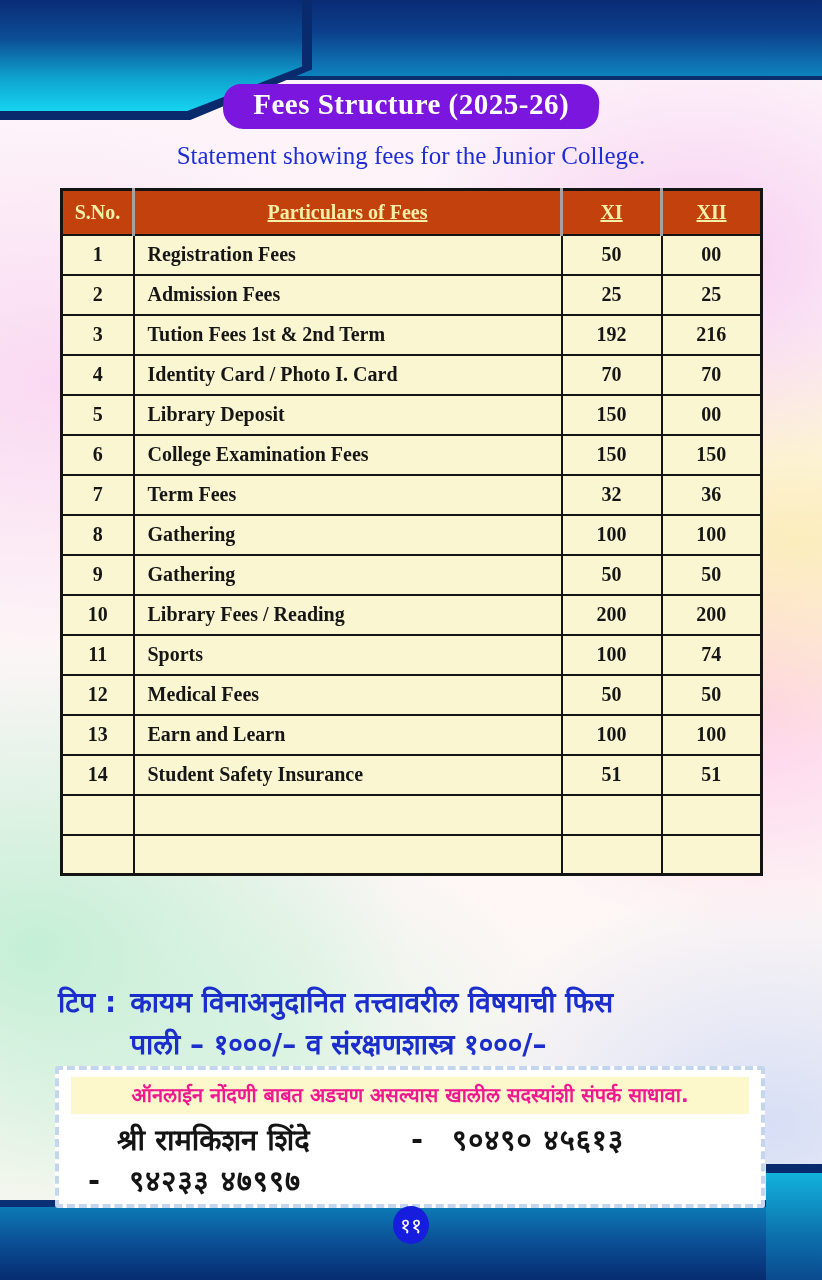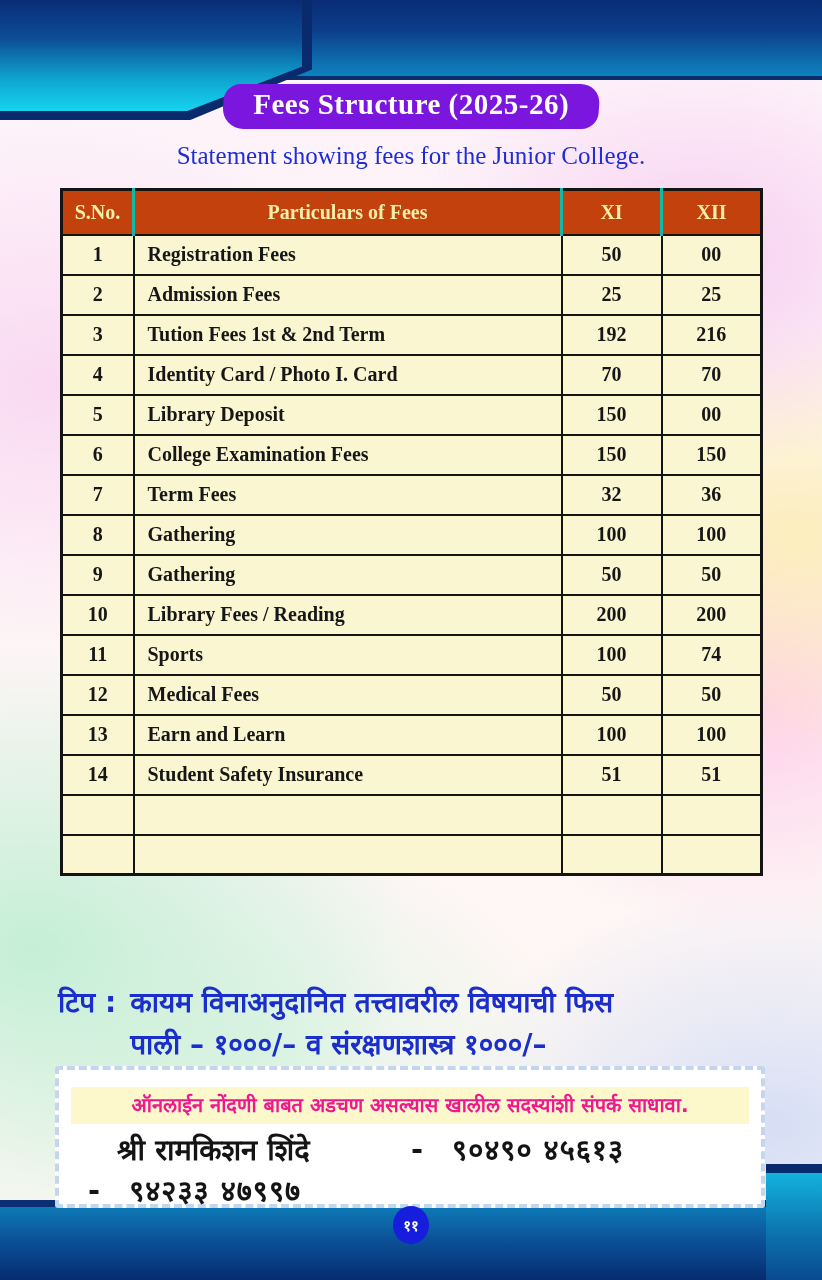--- a/index.html
+++ b/index.html
@@ -55,21 +55,21 @@
     border:3px solid #141414; background:#fbf6d2;
   }
   table.fees col.c1 { width:72px; }
   table.fees col.c2 { width:428px; }
   table.fees col.c3 { width:100px; }
   table.fees col.c4 { width:100px; }
   table.fees th {
     background:#c2410c; color:#f6efa8; font-size:20px; font-weight:bold;
     height:45px; border:2px solid #141414; border-top:none;text-align:center;
   }
-  table.fees th + th { border-left:3px solid #14b8a6; }
+  table.fees th + th { border-left:3px solid #a3a3a3;text-decoration:underline; }
   table.fees td {
     border:2px solid #141414; height:40px;
     font-size:20px; font-weight:bold; color:#161616;
   }
   td.c-sno  { text-align:center; }
   td.c-part { text-align:left; padding-left:13px; }
   td.c-num  { text-align:center; }
   tr.total-row td { color:#ee09ae; }
 
   
@@ -79,21 +79,21 @@
     font-family:"DejaVu Sans", sans-serif; z-index:2;
   }
   .note .lines div { line-height:42px; }
 
   
   .contact-box {
     position:absolute; left:55px; top:1066px; width:710px; height:142px;
     background:#ffffff; border:4px dashed #c3d6ee; border-radius:3px; z-index:6;
   }
   .contact-heading {
-    margin:17px 12px 4px; background:#fcf8cc; color:#f01890;
+    margin:7px 12px 4px; background:#fcf8cc; color:#f01890;
     font-family:"DejaVu Sans", sans-serif; font-weight:bold; font-size:20px;
     text-align:center; padding:6px 2px; line-height:1.25;
   }
   .contact-row {
     display:flex; align-items:center; font-family:"DejaVu Sans", sans-serif;
     font-weight:bold; font-size:29px; color:#141414; padding:1px 0;
   }
   .contact-row .name  { flex:0 0 46%; padding-left:58px; }
   .contact-row .sep   { flex:0 0 10%; text-align:center; }
   .contact-row .phone { flex:1; letter-spacing:1px; }
@@ -107,21 +107,21 @@
   .footer-right-block {
     position:absolute; left:766px; top:1164px; width:56px; height:116px;
     background:linear-gradient(180deg,#12b2dc 0%,#0c6fac 60%,#0a4a8e 100%);
     border-top:9px solid #0a2a6e; z-index:2;
   }
   .page-number {
     position:absolute; left:50%; top:1206px; transform:translateX(-50%);
     width:36px; height:38px; background:#161ddc; border-radius:50%;
     display:flex; align-items:center; justify-content:center;
     color:#ffffff; font-family:"DejaVu Sans", sans-serif;
-    font-weight:bold; font-size:15px; z-index:7;
+    font-weight:normal; font-size:21px; z-index:7;
   }
 </style>
 </head>
 <body>
 
 <div class="page">
 
   <div class="hdr-band"></div>
   <div class="hdr-ext-outline"></div>
   <div class="hdr-ext-fill"></div>

